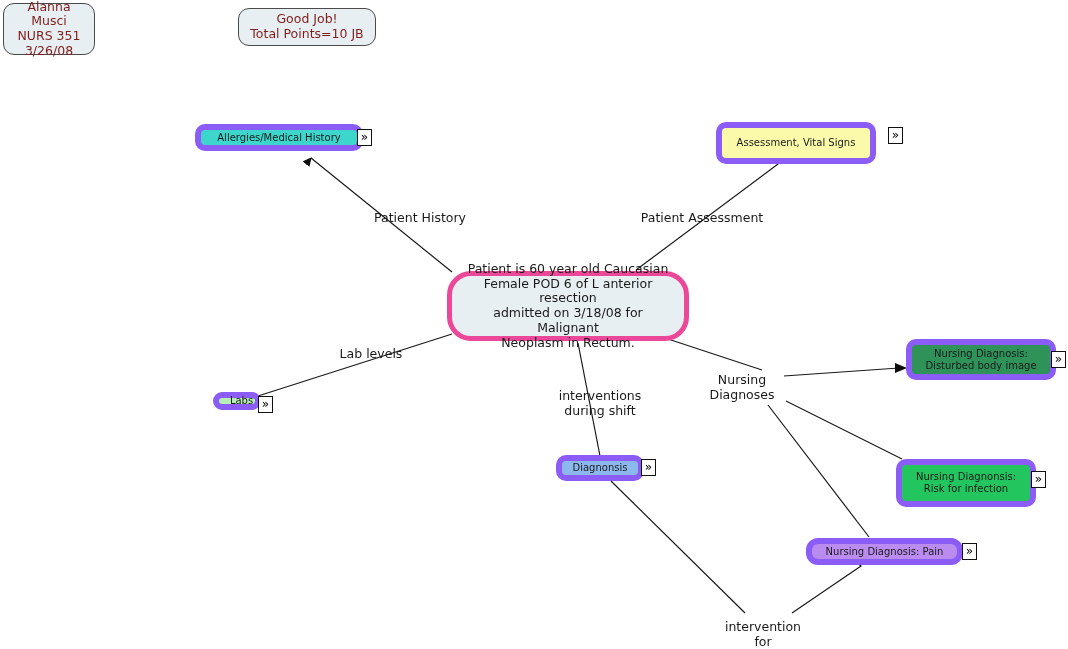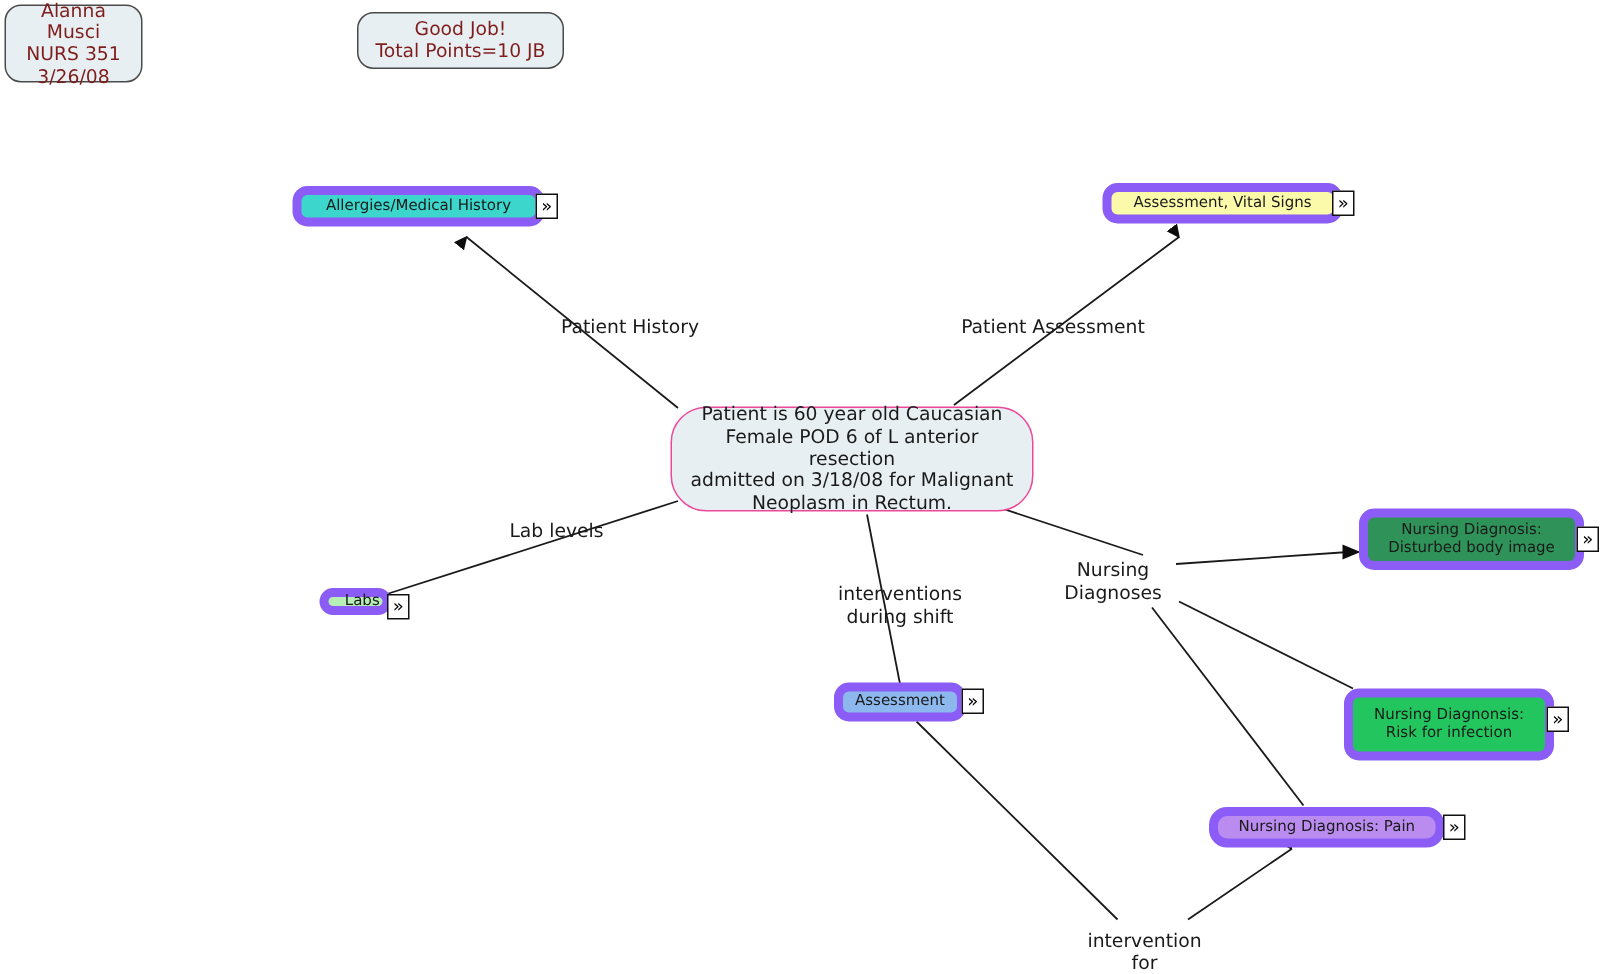--- a/index.html
+++ b/index.html
@@ -51,21 +51,21 @@
     font-size: 12.5px;
     color: #7f1d1d;
   }
   .topic-node {
     font-size: 10px;
     border-radius: 10px;
     border: 6px solid #8b5cf6;
   }
   .central-node {
     background: #e8eff2;
-    border: 1px solid #ec4899;
+    border: 5px solid #ec4899;
     border-radius: 24px;
     font-size: 12.5px;
     padding: 6px 10px;
   }
   
   .expander {
     position: absolute;
     width: 15px;
     height: 17px;
     background: #ffffff;
@@ -136,31 +136,31 @@
   <div class="node central-node" style="left:447px; top:271px; width:242px; height:70px;">Patient is 60 year old Caucasian
 Female POD 6 of L anterior resection
 admitted on 3/18/08 for Malignant
 Neoplasm in Rectum.</div>
 
   <div class="node topic-node" style="left:195px; top:124px; width:168px; height:27px; background:#3dd6cc;">Allergies/Medical History</div>
   <div class="expander" style="left:357px; top:129px;">
     <span>»</span>
   </div>
 
-  <div class="node topic-node" style="left:735px; top:122px; width:160px; height:27px; background:#fafaaa;">Assessment, Vital Signs</div>
+  <div class="node topic-node" style="left:716px; top:122px; width:160px; height:42px; background:#fafaaa;">Assessment, Vital Signs</div>
   <div class="expander" style="left:888px; top:127px;">
     <span>»</span>
   </div>
 
   <div class="node topic-node" style="left:213px; top:392px; width:48px; height:15px; background:#b5efb5;padding-left:16px;">Labs</div>
   <div class="expander" style="left:258px; top:396px;">
     <span>»</span>
   </div>
 
-  <div class="node topic-node" style="left:556px; top:455px; width:88px; height:26px; background:#8cb8ee;">Assessment</div>
+  <div class="node topic-node" style="left:556px; top:455px; width:88px; height:26px; background:#8cb8ee;">Diagnonsis</div>
   <div class="expander" style="left:641px; top:459px;">
     <span>»</span>
   </div>
 
   <div class="node topic-node" style="left:906px; top:339px; width:150px; height:41px; background:#2e9259;">Nursing Diagnosis:
 Disturbed body image</div>
   <div class="expander" style="left:1051px; top:351px;">
     <span>»</span>
   </div>
 

